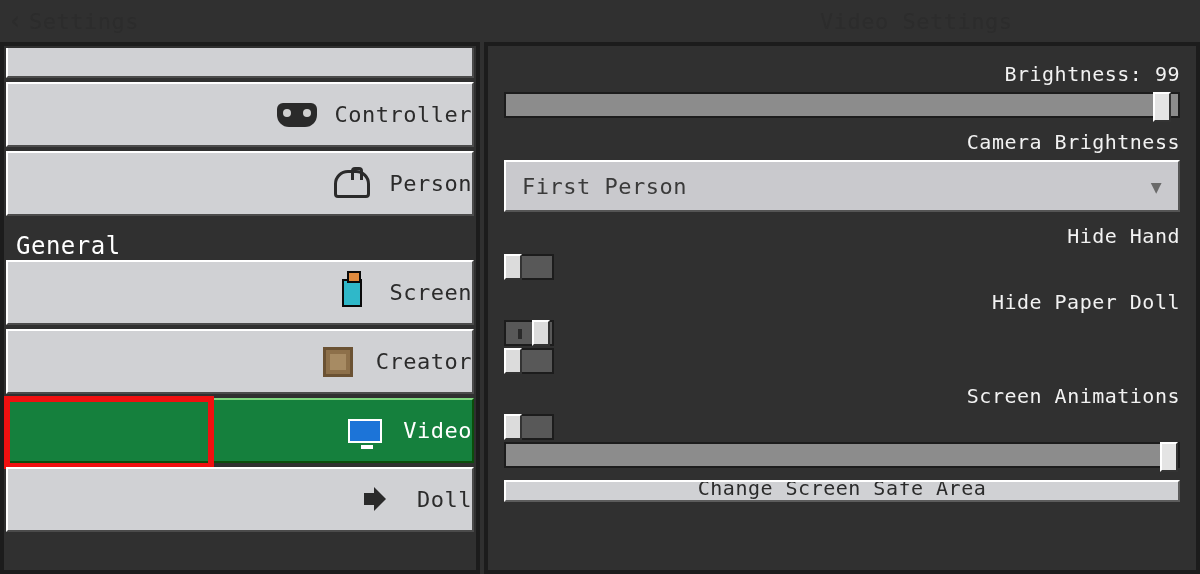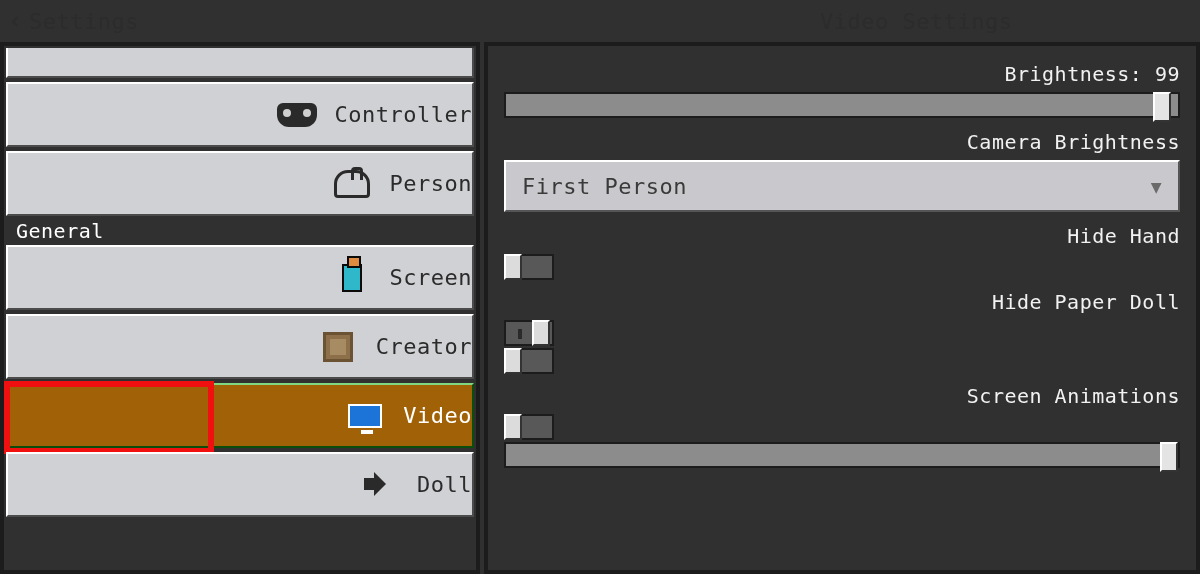--- a/index.html
+++ b/index.html
@@ -9,24 +9,24 @@
   .top-bar { height: 42px; display: flex; align-items: center; }
   .back-btn { display: flex; align-items: center; height: 42px; padding: 0 18px 0 8px; font-size: 22px; color: #2c2c2c; cursor: pointer; }
   .back-btn .chev { font-size: 24px; margin-right: 6px; font-weight: bold; }
   .panel-title { position: absolute; left: 50%; top: 0; transform: translateX(220px); height: 42px; display: flex; align-items: center; font-size: 22px; color: #2c2c2c; }
 
   .main { display: flex; height: 532px; }
 
   .sidebar { width: 480px; height: 100%; background: #303030; border: 4px solid #1c1c1c; border-top-width: 4px; display: flex; flex-direction: column; }
   .sb-item { height: 65px; background: #d0d1d4; border: 2px solid #5c5c5c; border-top-color: #fff; border-left-color: #fff; border-bottom-color: #4b4b4b; border-right-color: #4b4b4b; margin: 2px; display: flex; align-items: center; padding-left: 12px; color: #2b2b2b; font-size: 22px; cursor: pointer; position: relative; justify-content: flex-end; }
   .sb-item.first-cut { height: 30px; border-top: none; }
-  .sb-item.active { background: #a16207; color: #fff; border-color: #7fd77f #0b4d0b #0b4d0b #7fd77f; }
+  .sb-item.active { background: #15803d; color: #fff; border-color: #7fd77f #0b4d0b #0b4d0b #7fd77f; }
   .sb-item .icon { width: 48px; display: flex; justify-content: center; align-items: center; }
   .sb-item span.lbl { margin-left: 14px; }
-  .sb-group-label { color: #fff; font-size: 20px; margin: 1px 0 0 12px; height: 24px; display: flex; align-items: center; }
+  .sb-group-label { color: #fff; font-size: 24px; margin: 16px 0 0 12px; height: 24px; display: flex; align-items: center; }
   .highlight-box { position: absolute; top: -4px; left: -4px; width: 210px; height: 73px; border: 6px solid #f01010; pointer-events: none; }
 
   .content { flex: 1; border: 4px solid #1c1c1c; border-left-width: 4px; margin-left: 4px; background: #303030; padding: 8px 16px 0 16px; display: flex; flex-direction: column; position: relative; }
   .field-label { color: #f2f2f2; font-size: 20px; margin: 8px 0 6px 0; text-align: right; }
 
   .slider { height: 26px; background: #8c8c8c; border: 2px solid #1c1c1c; position: relative; margin-bottom: 4px; }
   .slider .thumb { position: absolute; top: -2px; height: 30px; width: 18px; background: #e4e4e4; border: 2px solid #333; border-top-color: #fff; border-left-color: #fff; }
 
   .dropdown { height: 52px; background: #c9c9cd; border: 2px solid #555; border-top-color: #fff; border-left-color: #fff; display: flex; align-items: center; padding: 0 16px; color: #3a3a3a; font-size: 22px; justify-content: space-between; cursor: pointer; margin-bottom: 4px; }
   .dropdown .chev-down { color: #6a6a6a; font-size: 18px; }
@@ -156,15 +156,18 @@
     <div class="field-label">Screen Animations</div>
     <div class="toggle">
       <span class="tick left"></span>
       <span class="knob off"></span>
     </div>
 
     <div class="slider">
       <div class="thumb" style="left: calc(100% - 18px);"></div>
     </div>
 
+    <div class="big-button-cut">
+      <span>Change Screen Safe Area</span>
+    </div>
 
   </div>
 </div>
 
 </body></html>

